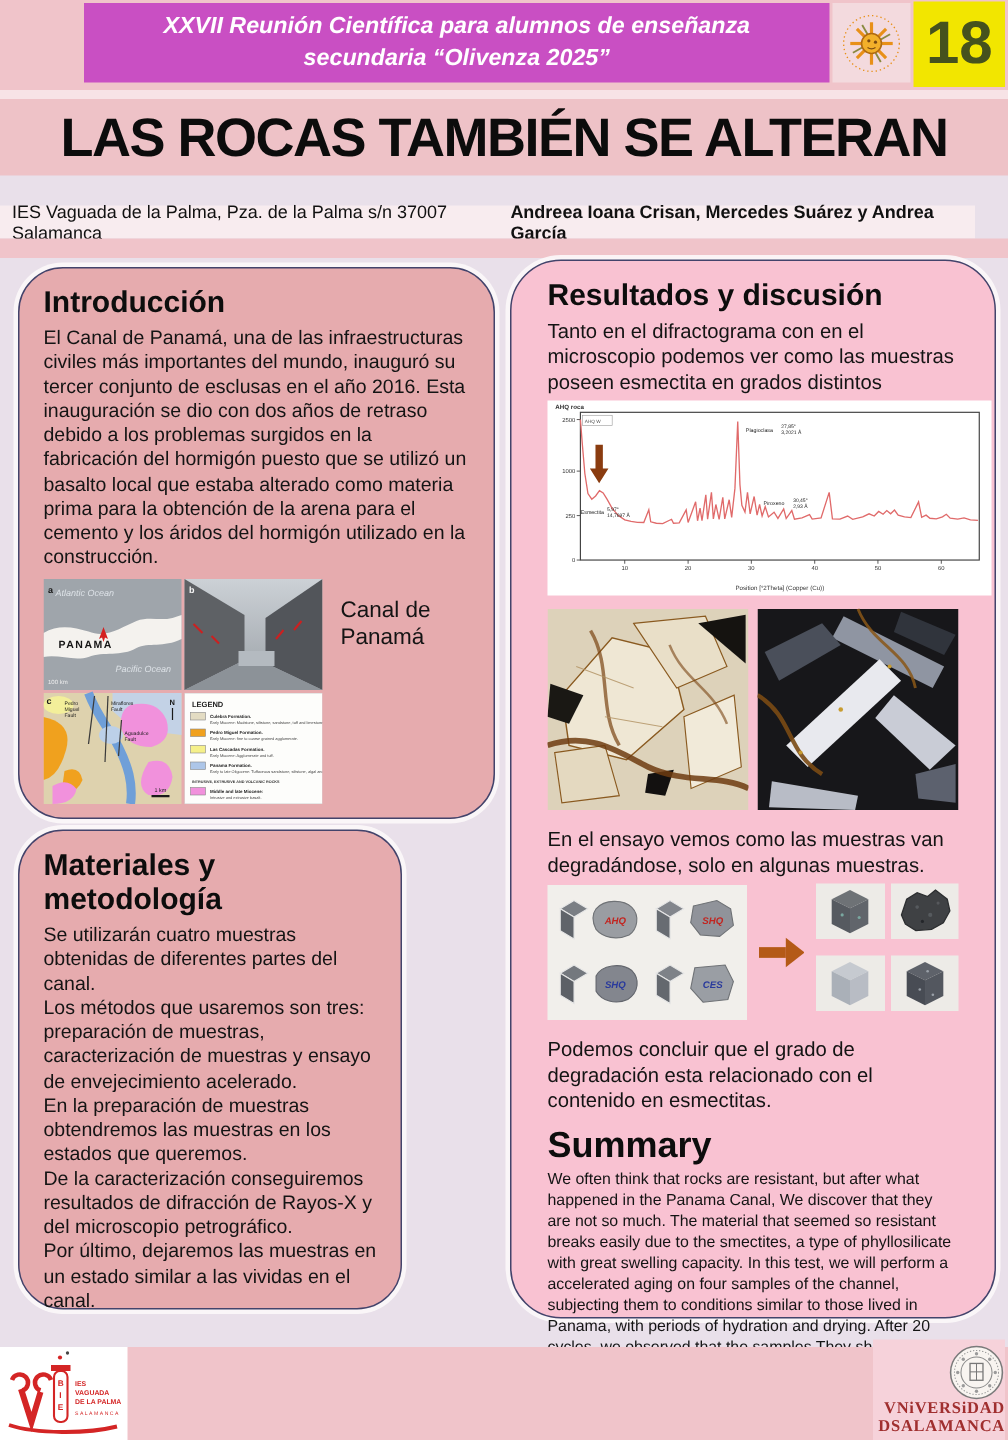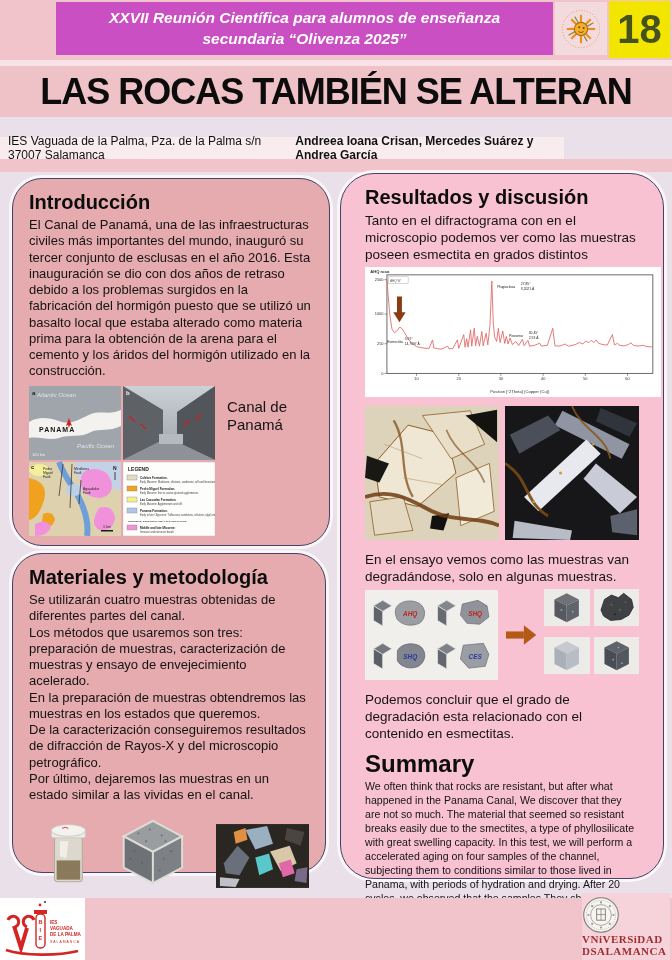--- a/index.html
+++ b/index.html
@@ -12,32 +12,32 @@
   #banner{left:56px;top:2px;width:497px;height:53px;background:var(--banner);
     display:flex;flex-direction:column;align-items:center;justify-content:center;}
   #banner div{color:#fff;font-weight:bold;font-style:italic;font-size:15.5px;line-height:1.3;text-align:right;}
   #sun-box{left:555px;top:2px;width:52px;height:53px;background:#f3dade;display:flex;align-items:center;justify-content:center;}
   #num-box{left:609px;top:1px;width:61px;height:57px;background:var(--numbg);
     display:flex;align-items:center;justify-content:center;font-size:40px;font-weight:bold;color:var(--numfg);}
   #gap-strip{left:0;top:60px;width:672px;height:6px;background:#f7e3e6;}
   #title-band{left:0;top:66px;width:672px;height:51px;background:var(--band);
     display:flex;align-items:center;justify-content:center;}
   #title-band h1{margin:0;font-size:36px;letter-spacing:-1px;color:#0c0c0c;}
-  #address-strip{left:0;top:137px;width:564px;height:22px;background:#f8ecef;
+  #address-strip{left:0;top:137px;width:650px;height:22px;background:#f8ecef;
     display:flex;align-items:center;justify-content:space-between;font-size:12px;color:#111;}
   #address-strip .aff{margin-left:8px;}
   #address-strip .auth{margin-right:6px;font-weight:bold;}
   #divider-strip{left:0;top:159px;width:672px;height:13px;background:var(--divider);}
   #main-bg{left:0;top:172px;width:672px;height:726px;background:var(--page);}
   #footer{left:0;top:898px;width:672px;height:62px;background:var(--divider);}
   
   .panel{position:absolute;box-sizing:border-box;border:1.5px solid var(--pborder);
     box-shadow:0 0 0 3px rgba(252,248,250,.9);}
   #intro-panel{left:12px;top:178px;width:318px;height:368px;border-radius:30px;background:var(--leftpanel);padding:10px 16px;}
-  #materials-panel{left:12px;top:553px;width:314px;height:320px;border-radius:30px;background:var(--leftpanel);padding:10px 16px;}
+  #materials-panel{left:12px;top:553px;width:256px;height:320px;border-radius:30px;background:var(--leftpanel);padding:10px 16px;}
   #results-panel{left:340px;top:173px;width:324px;height:706px;border-radius:34px;background:var(--rightpanel);padding:10px 24px 12px;}
   h2{margin:2px 0 3px;font-size:20px;color:#0d0d0d;}
   .body-text{font-size:13px;line-height:1.25;color:#141414;white-space:pre-line;margin:0;}
   .results-p{font-size:13.5px;line-height:1.26;color:#141414;margin:2px 0 4px;}
   
   #intro-figure{display:flex;margin-top:6px;}
   #map-caption{margin-left:12px;margin-top:12px;font-size:15px;line-height:1.25;color:#141414;}
   
   #chart-box{width:296px;height:130px;background:#fff;margin:4px 0 6px;}
   
@@ -46,21 +46,21 @@
   #photos-row{display:flex;align-items:center;gap:8px;margin-top:4px;}
   #samples-before{width:148px;height:90px;background:#f1efeb;display:grid;grid-template-columns:1fr 1fr;gap:2px;padding:3px;box-sizing:border-box;}
   #samples-after{width:106px;height:92px;display:grid;grid-template-columns:1fr 1fr;gap:4px;}
   .after-tile{background:#edebe7;}
   .lbl-red{fill:#c22520;} .lbl-blue{fill:#2a3a9c;}
   #summary-heading{margin:8px 0 0;font-size:24px;}
   #summary-body{font-size:10.6px;line-height:1.32;color:#141414;margin:2px 0 0;}
   
   #ies-box{left:0;top:898px;width:85px;height:62px;background:#fff;}
   #usal-box{left:582px;top:893px;width:88px;height:67px;background:#f6d2da;
-    display:flex;flex-direction:column;align-items:flex-start;justify-content:center;}
+    display:flex;flex-direction:column;align-items:flex-end;justify-content:center;}
   .usal-text{font-family:"Liberation Serif",serif;font-weight:bold;font-size:11px;line-height:1.05;color:#a02f2f;letter-spacing:.5px;}
   svg text{font-family:"Liberation Sans",sans-serif;}
 </style>
 </head>
 <body>
 
 <div id="poster">
 
   <div class="abs" id="header-strip"></div>
 

